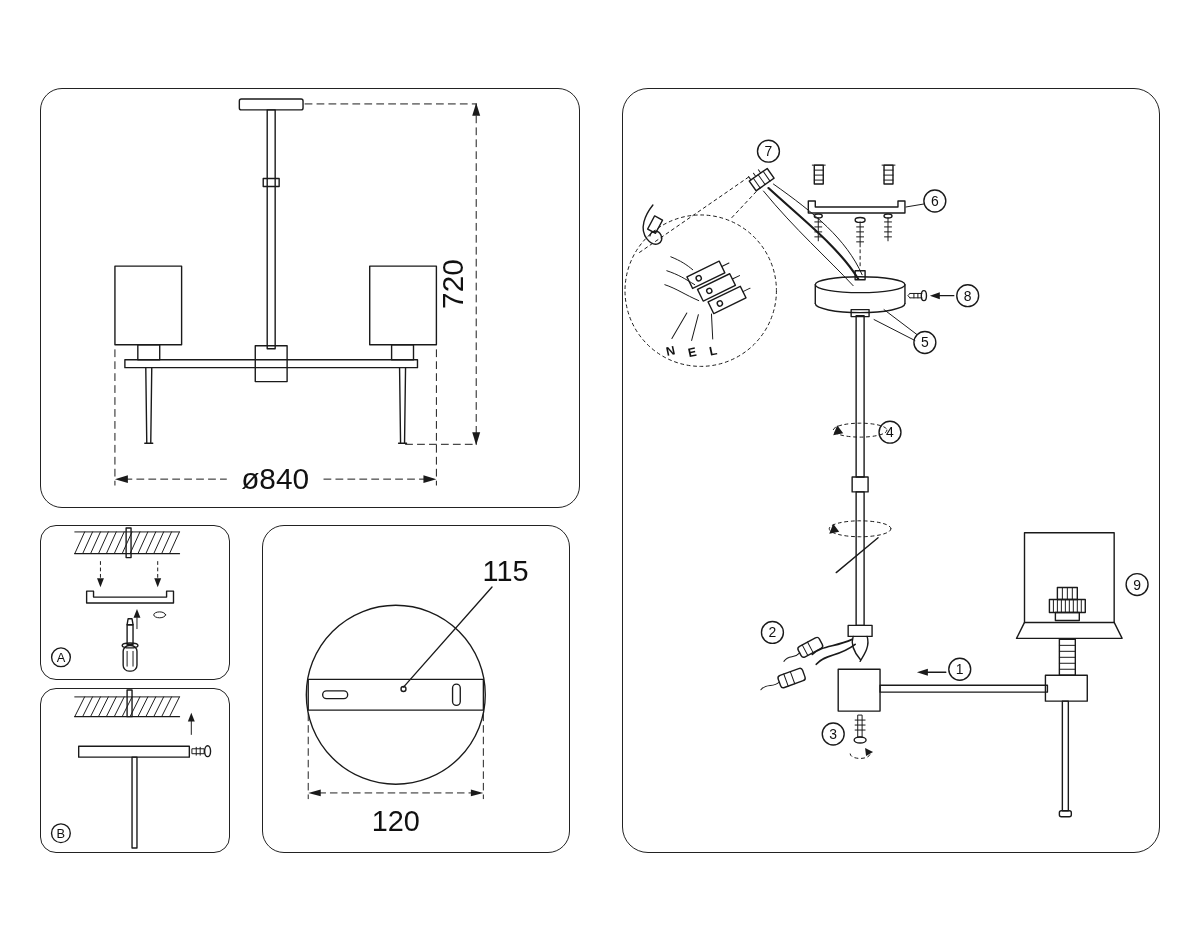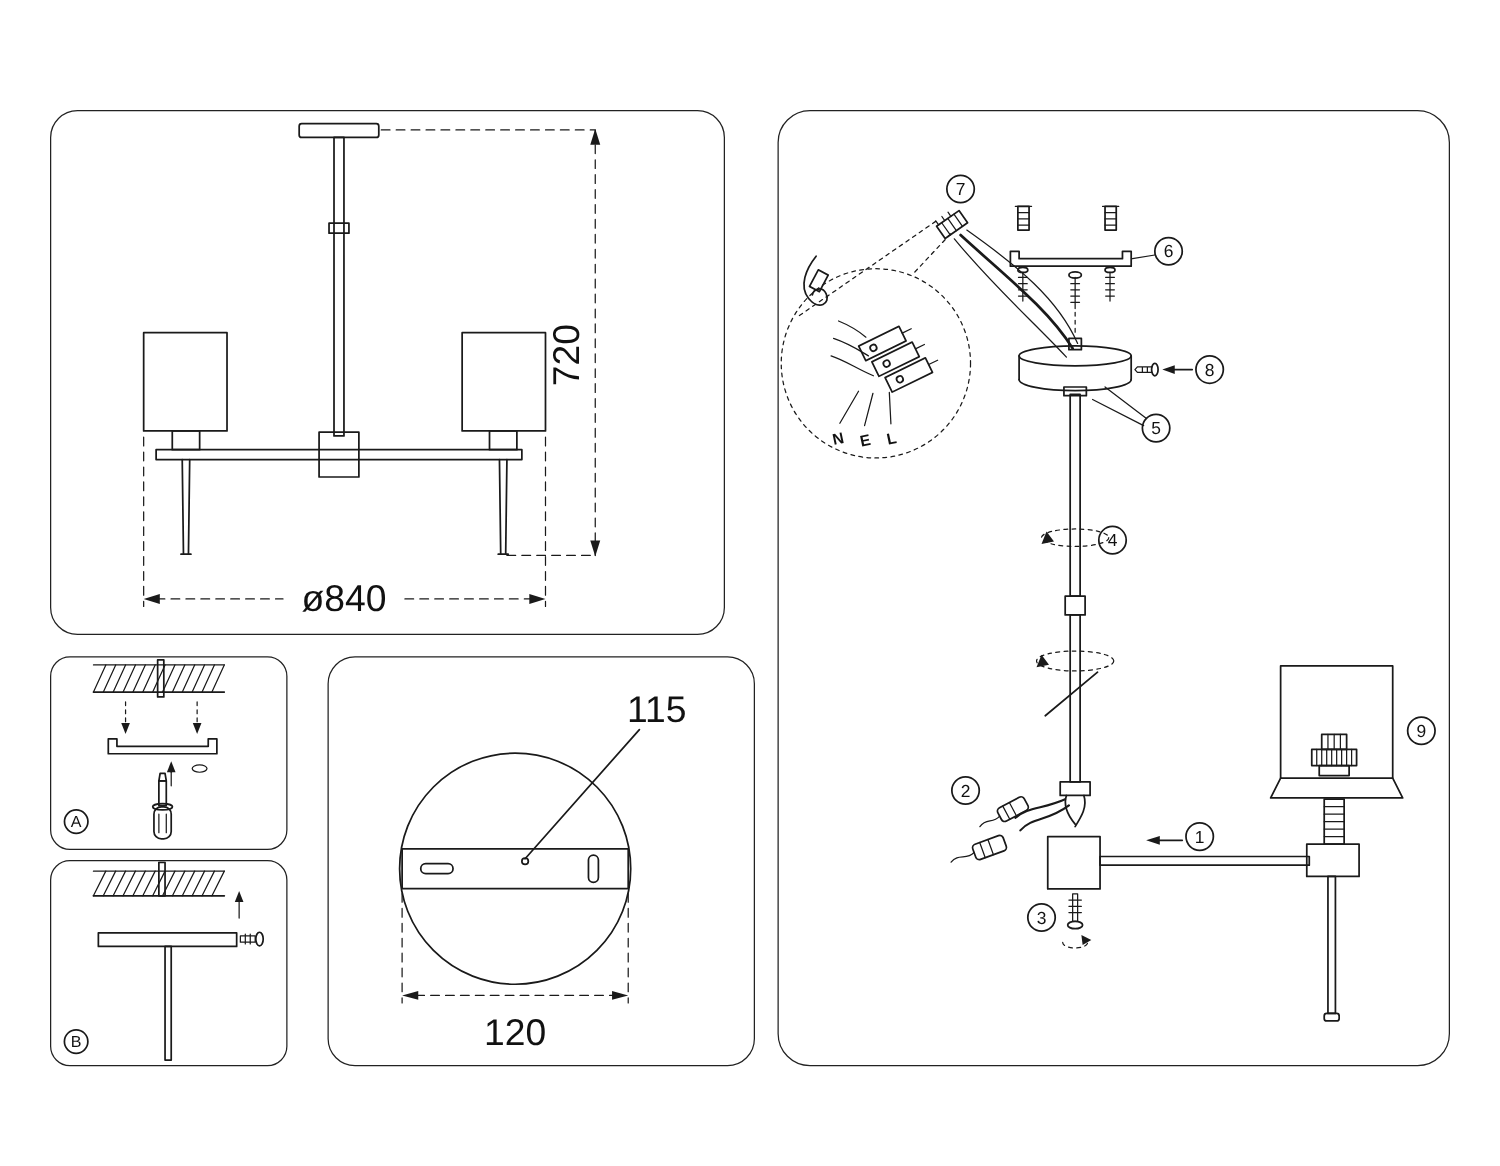--- a/index.html
+++ b/index.html
@@ -6,21 +6,21 @@
   body{
     width:1200px;height:933px;background:#ffffff;
     font-family:"Liberation Sans", sans-serif;
   }
   .sheet{position:relative;width:1200px;height:933px;background:#fff;overflow:hidden;}
   .panel{position:absolute;border:1.7px solid #222;border-radius:22px;background:#fff;box-sizing:border-box;}
   .panel svg{display:block;width:100%;height:100%;}
   .p-overview{left:40px;top:88px;width:540px;height:420px;}
   .p-a{left:40px;top:525px;width:190px;height:155px;border-radius:16px;}
   .p-b{left:40px;top:688px;width:190px;height:165px;border-radius:16px;}
-  .p-canopy{left:262px;top:525px;width:342px;height:328px;}
+  .p-canopy{left:262px;top:525px;width:308px;height:328px;}
   .p-assembly{left:622px;top:88px;width:538px;height:765px;border-radius:26px;}
 
   .ln{fill:none;stroke:#1a1a1a;stroke-width:1.4;stroke-linecap:round;stroke-linejoin:round;}
   .thin{stroke-width:1;}
   .fill{fill:#1a1a1a;stroke:none;}
   .dash{stroke-dasharray:7 5;}
   .dash2{stroke-dasharray:3 3.5;}
   .dimtxt{font-size:30px;fill:#111;}
   .ptxt{font-size:14px;fill:#111;}
   .ltxt{font-size:13px;fill:#111;}

